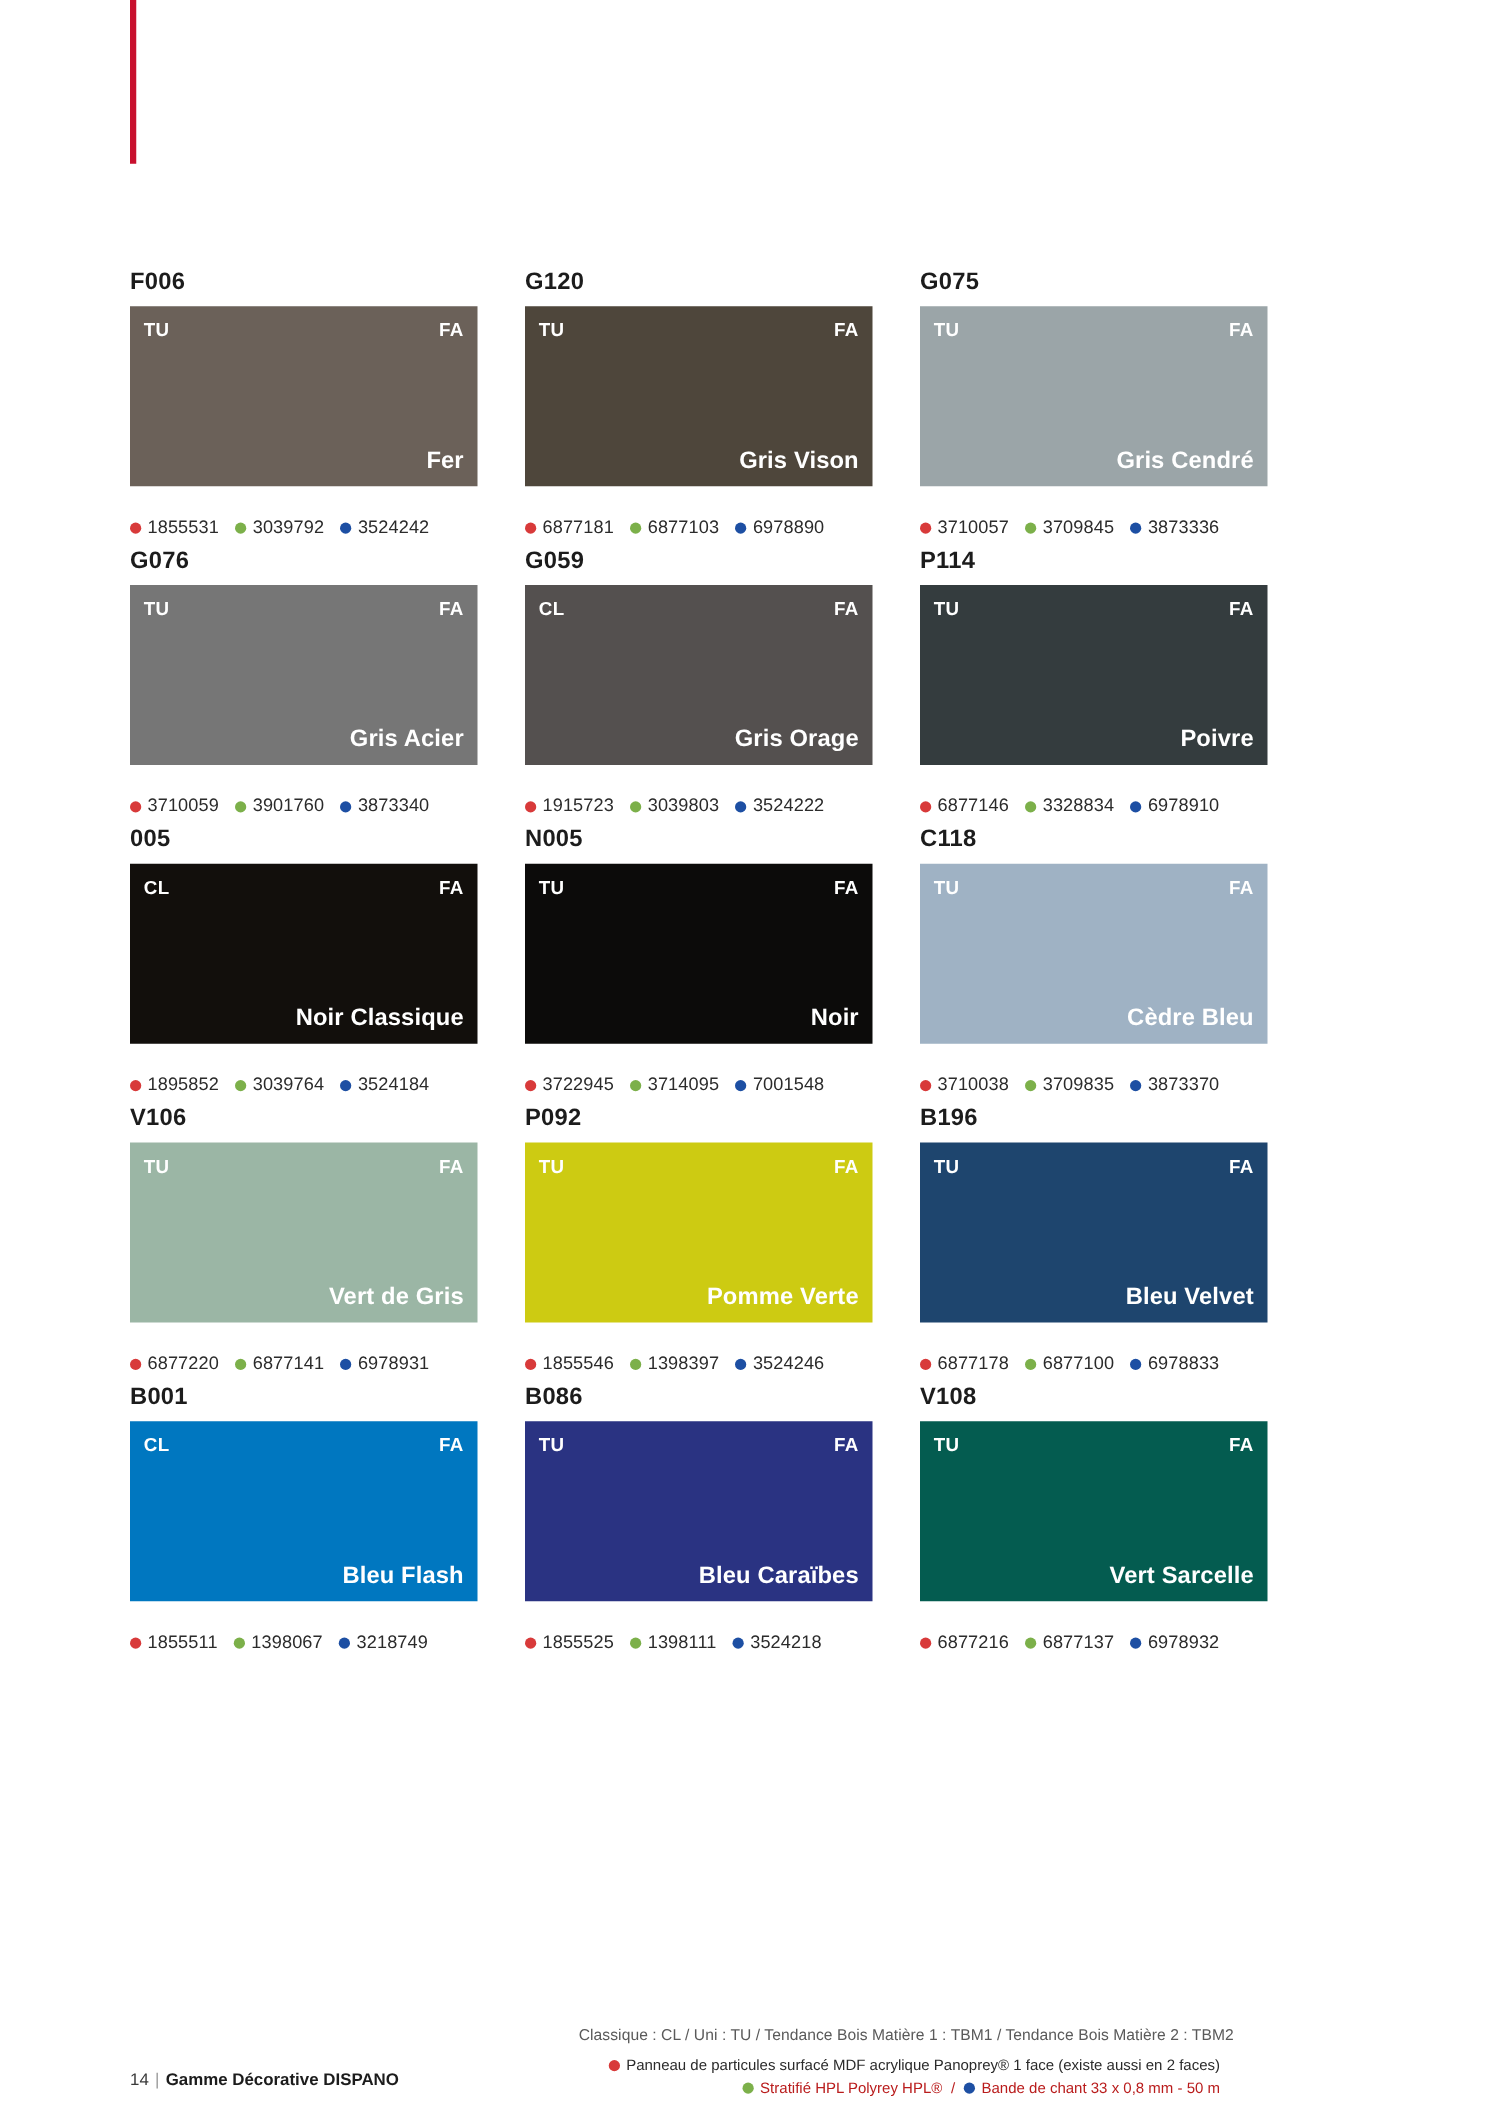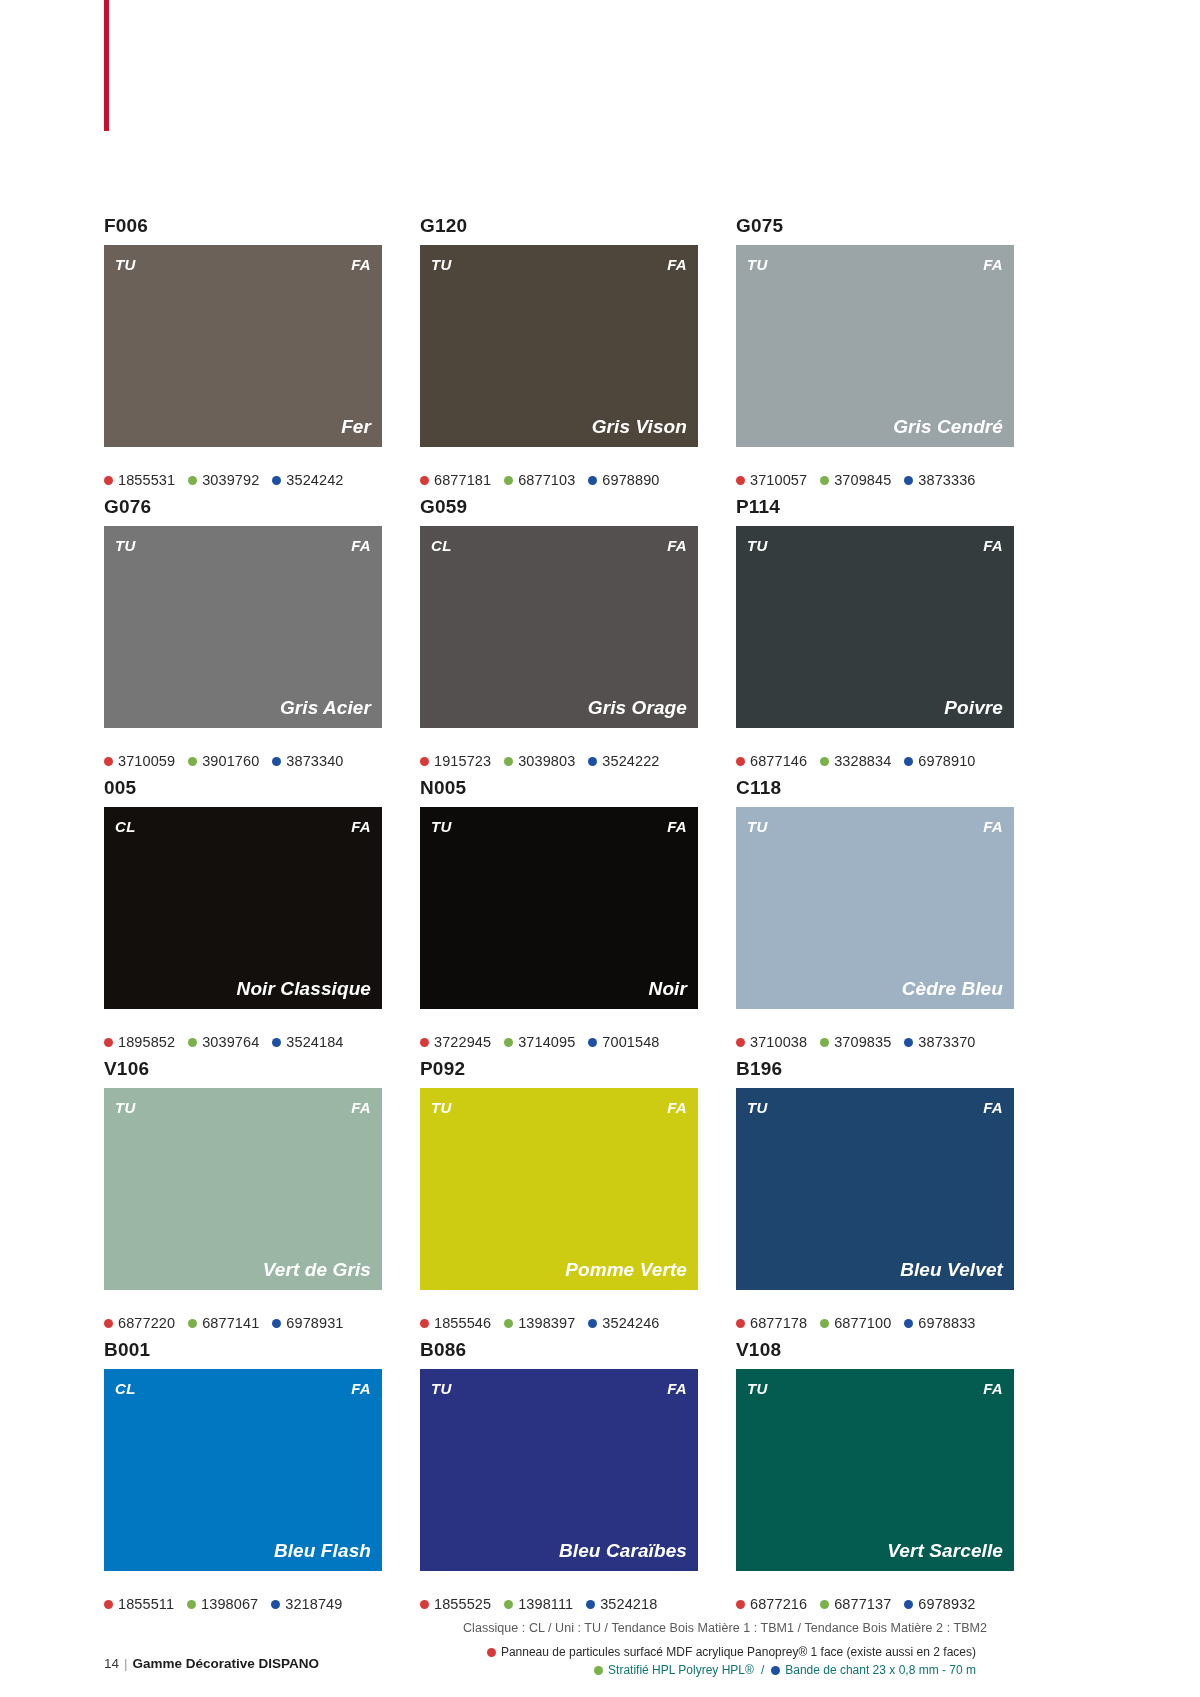--- a/index.html
+++ b/index.html
@@ -76,23 +76,22 @@
     font-weight: bold;
     color: #1c1c1c;
     letter-spacing: 0.2px;
     margin-bottom: 8px;
     height: 22px;
     line-height: 22px;
   }
   .swatch {
     position: relative;
     width: 278px;
-    height: 202px;
+    height: 144px;
     box-sizing: border-box;
-    font-style: italic;
   }
   .swatch-tl, .swatch-tr, .swatch-name {
     position: absolute;
     color: #ffffff;
     font-weight: bold;
     line-height: 1;
   }
   .swatch-tl {
     left: 11px;
     top: 12px;
@@ -167,21 +166,21 @@
     display: flex;
     align-items: center;
     gap: 5px;
     text-align: right;
   }
   .footer-note-2 {
     position: absolute;
     right: 196px;
     bottom: 20px;
     font-size: 12px;
-    color: #0f766e;
+    color: #b91c1c;
     white-space: nowrap;
     display: flex;
     align-items: center;
     gap: 5px;
   }
   .footer-note-2 .sep { margin: 0 2px; }
   .footer-page {
     position: absolute;
     left: 104px;
     bottom: 26px;
@@ -539,19 +538,19 @@
   <div class="footer-note-1">
     <span class="dot dot-red"></span>
     <span>Panneau de particules surfacé MDF acrylique Panoprey® 1 face (existe aussi en 2 faces)</span>
   </div>
 
   <div class="footer-note-2">
     <span class="dot dot-green"></span>
     <span>Stratifié HPL Polyrey HPL®</span>
     <span class="sep">/</span>
     <span class="dot dot-blue"></span>
-    <span>Bande de chant 23 x 0,8 mm - 70 m</span>
+    <span>Bande de chant 33 x 0,8 mm - 50 m</span>
   </div>
 
   <div class="footer-page">
     <span class="num">14</span><span class="bar">|</span><span class="name">Gamme Décorative DISPANO</span>
   </div>
 </div>
 
 </body></html>

